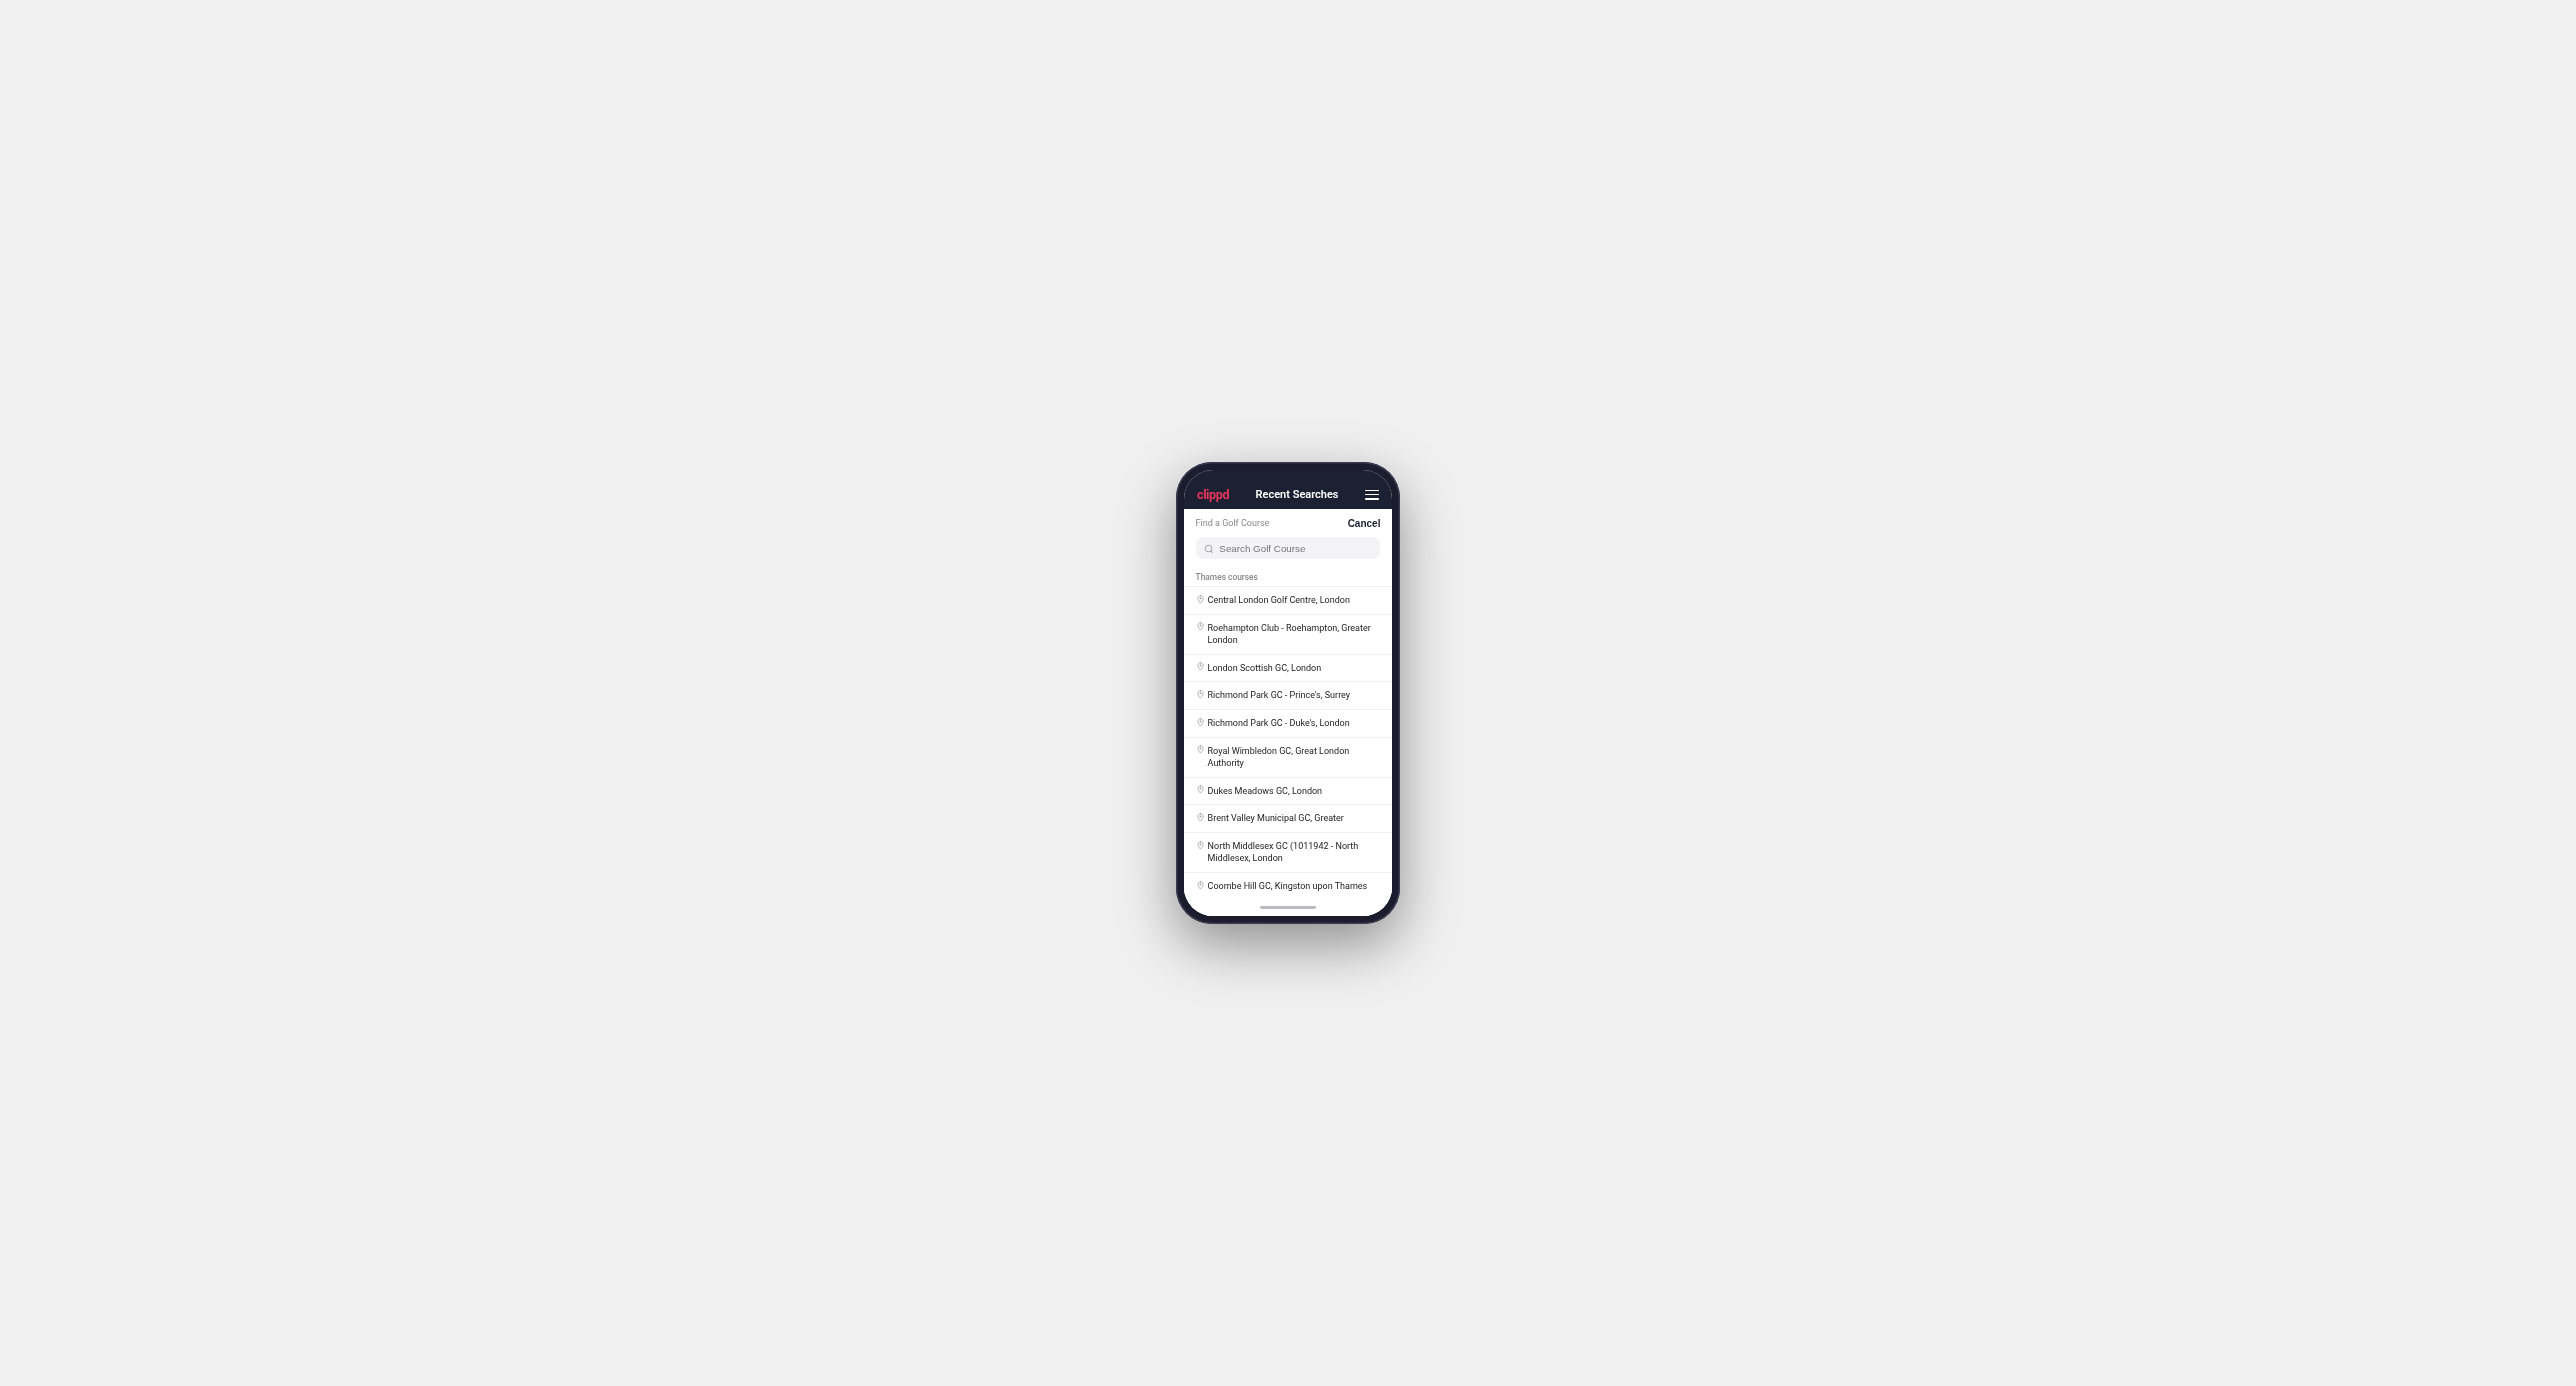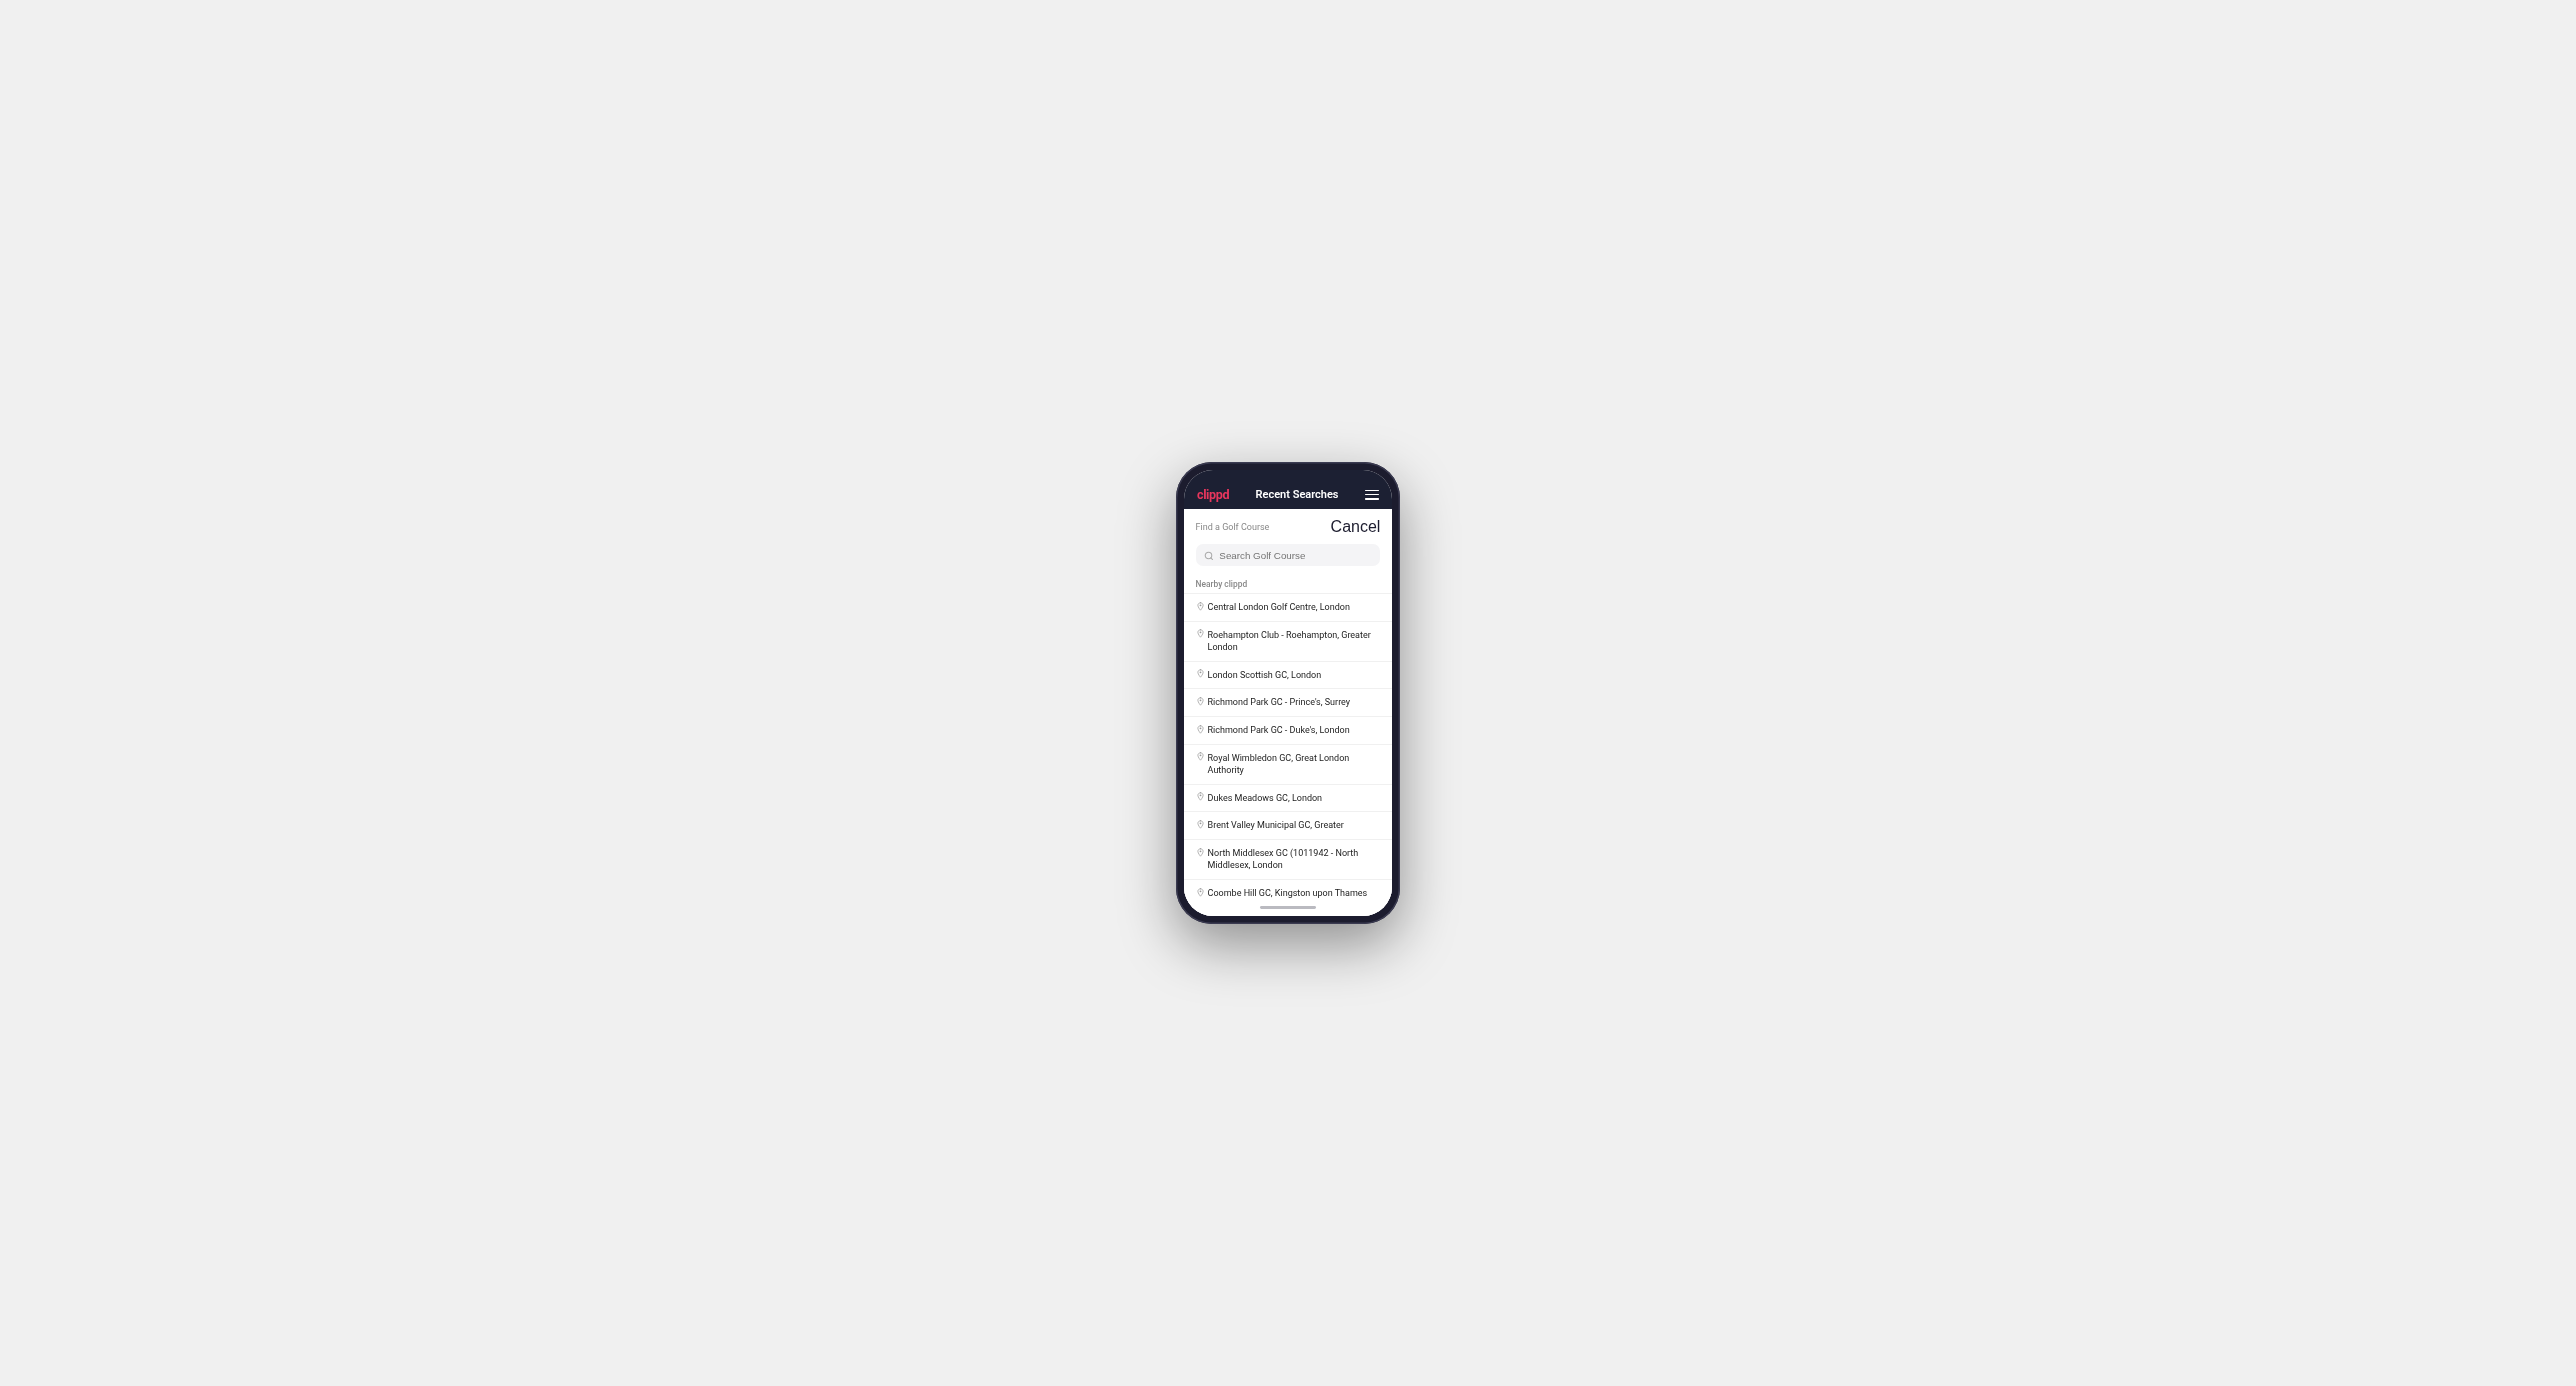--- a/index.html
+++ b/index.html
@@ -97,23 +97,23 @@
       background: #ffffff;
     }
 
     .find-label {
       font-size: 9px;
       color: #888;
       font-weight: 400;
     }
 
     .cancel-btn {
-      font-size: 16px;
+      font-size: 10px;
       color: #1c1c2e;
-      font-weight: 400;
+      font-weight: 700;
       background: none;
       border: none;
       cursor: pointer;
     }
 
     .search-container {
       padding: 2.8px 11.2px 7px;
       background: #ffffff;
     }
 
@@ -226,21 +226,21 @@
       <div class="search-container">
         <div class="search-box">
           <svg class="search-icon-svg" width="9.8" height="9.8" viewBox="0 0 24 24" fill="none" stroke="#aaa" stroke-width="2.5" stroke-linecap="round" stroke-linejoin="round">
             <circle cx="11" cy="11" r="8"></circle>
             <line x1="21" y1="21" x2="16.65" y2="16.65"></line>
           </svg>
           <input class="search-input" type="text" placeholder="Search Golf Course" style="">
         </div>
       </div>
 
-      <div class="nearby-label">Nearby clippd</div>
+      <div class="nearby-label">Thames courses</div>
 
       <div class="courses-list">
 
         <div class="course-item">
           <svg class="pin-icon" width="9" height="11.2" viewBox="0 0 24 30" fill="none" stroke="#999" stroke-width="2" stroke-linecap="round" stroke-linejoin="round">
             <path d="M12 2C8.13 2 5 5.13 5 9c0 5.25 7 13 7 13s7-7.75 7-13c0-3.87-3.13-7-7-7z"></path>
             <circle cx="12" cy="9" r="2.5" fill="#999" stroke="none"></circle>
           </svg>
           <span class="course-name">Central London Golf Centre, London</span>
         </div>

